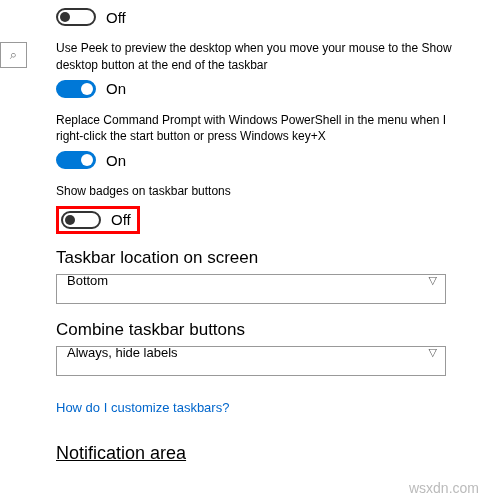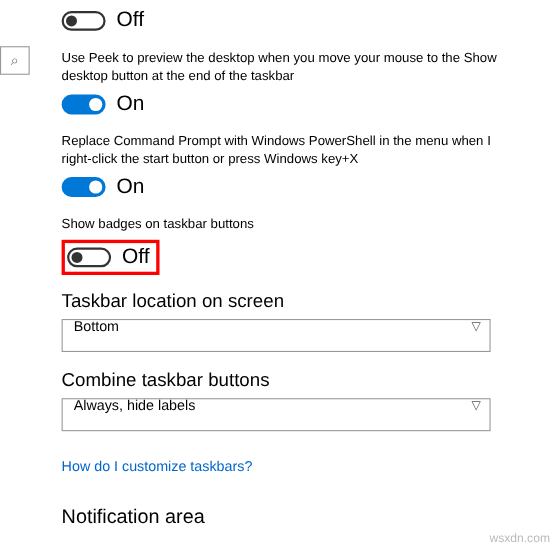--- a/index.html
+++ b/index.html
@@ -74,21 +74,21 @@
   .toggle.on .knob {
     width: 12px;
     height: 12px;
     border-radius: 50%;
     background: #fff;
     position: absolute;
     right: 1px;
     top: 1px;
   }
   .toggle-label {
-    font-size: 19px;
+    font-size: 15px;
   }
   .highlight {
     border: 3px solid #ff0000;
     padding: 2px 6px 2px 2px;
     display: inline-flex;
     align-items: center;
     gap: 10px;
     margin-bottom: 14px;
   }
   .field-label {
@@ -120,26 +120,27 @@
     display: inline-block;
     margin-top: 8px;
     margin-bottom: 28px;
     text-align: right;
   }
   h2.section-title {
     font-size: 18px;
     font-weight: 400;
     margin: 0;
     color: #000;
+    text-decoration: underline;
   }
   .watermark {
     position: absolute;
-    right: 3px;
+    right: 24px;
     bottom: 4px;
-    font-size: 11px;
+    font-size: 14px;
     color: #bbb;
   }
 </style>
 </head>
 <body>
 
 <div class="search-box">
   <span>⌕</span>
 </div>
 

